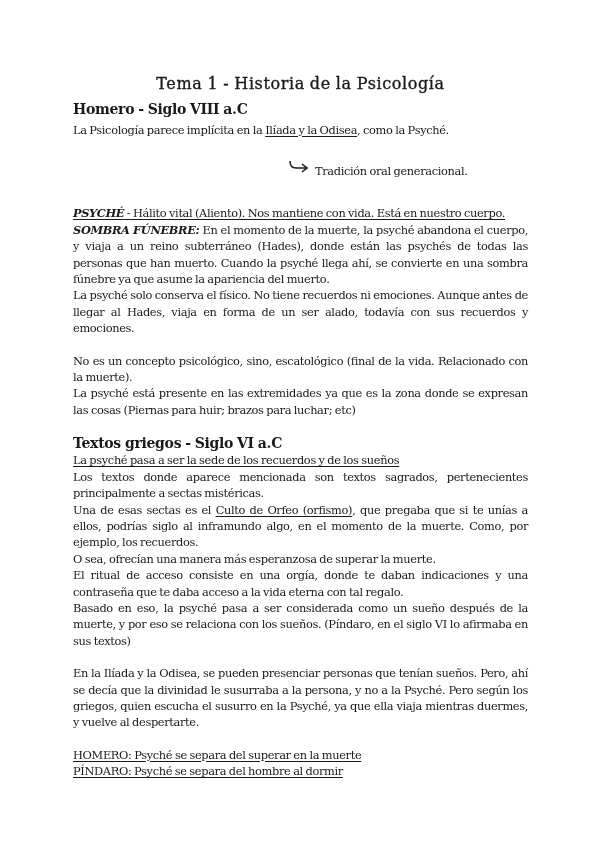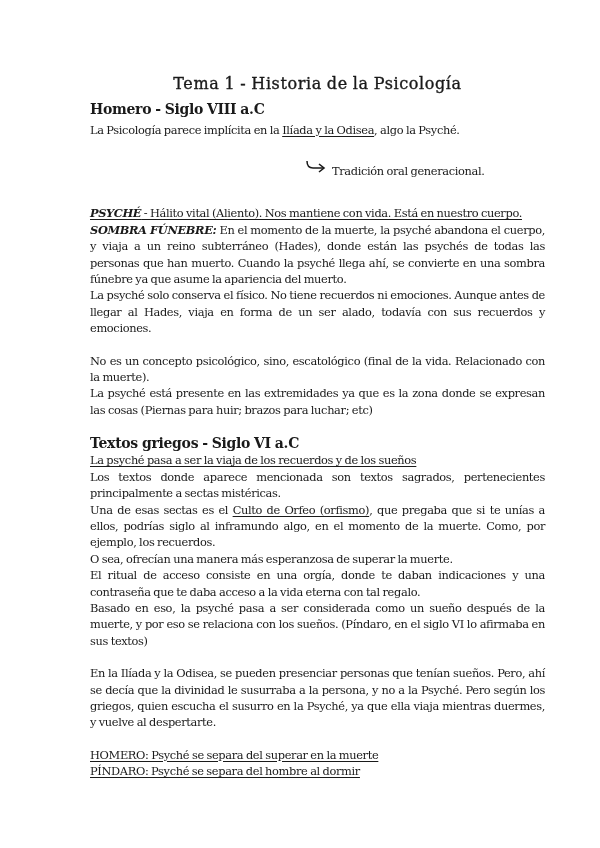--- a/index.html
+++ b/index.html
@@ -10,21 +10,21 @@
     body {
       width: 600px;
       height: 848px;
       position: relative;
       overflow: hidden;
       font-family: "DejaVu Serif", "Liberation Serif", serif;
       color: #1a1a1a;
     }
     .page {
       position: absolute;
-      left: 90px;
+      left: 73px;
       top: 74px;
       width: 455px;
       font-size: 11.4px;
       line-height: 16.4px;
       letter-spacing: -0.35px;
       word-spacing: -0.6px;
     }
     .title {
       text-align: center;
       font-size: 16px;
@@ -90,21 +90,21 @@
 </head>
 <body>
 
 <div class="page">
 
   <h1 class="title">Tema 1 - Historia de la Psicología</h1>
 
   <section>
     <h2 class="section">Homero - Siglo VIII a.C</h2>
 
-    <p class="intro"><span>La Psicología parece implícita en la </span><span class="u">Ilíada y la Odisea</span><span>, algo la Psyché.</span></p>
+    <p class="intro"><span>La Psicología parece implícita en la </span><span class="u">Ilíada y la Odisea</span><span>, como la Psyché.</span></p>
 
     <div class="arrow-block">
       <div class="arrow-line">
         <span class="arrow-icon">
           <svg width="22" height="14" viewBox="0 0 22 14">
             <path d="M2 2 Q2 9 8 9 L18 9" fill="none" stroke="#1a1a1a" stroke-width="1.5"></path>
             <path d="M14 5 L19 9 L14 13" fill="none" stroke="#1a1a1a" stroke-width="1.6"></path>
           </svg>
         </span>
         <span class="txt">Tradición oral generacional.</span>
@@ -122,21 +122,21 @@
     <div class="gap-lg"></div>
 
     <p class="justify">No es un concepto psicológico, sino, escatológico (final de la vida. Relacionado con la muerte).</p>
     <p class="justify">La psyché está presente en las extremidades ya que es la zona donde se expresan las cosas (Piernas para huir; brazos para luchar; etc)</p>
   </section>
 
   <div class="gap-lg"></div>
 
   <section>
     <h2 class="section">Textos griegos - Siglo VI a.C</h2>
-    <p class="u">La psyché pasa a ser la viaja de los recuerdos y de los sueños</p>
+    <p class="u">La psyché pasa a ser la sede de los recuerdos y de los sueños</p>
 
     <p class="justify">Los textos donde aparece mencionada son textos sagrados, pertenecientes principalmente a sectas mistéricas.</p>
 
     <p class="justify"><span>Una de esas sectas es el </span><span class="u">Culto de Orfeo (orfismo)</span><span>, que pregaba que si te unías a ellos, podrías siglo al inframundo algo, en el momento de la muerte. Como, por ejemplo, los recuerdos.</span></p>
 
     <p class="justify">O sea, ofrecían una manera más esperanzosa de superar la muerte.</p>
     <p class="justify">El ritual de acceso consiste en una orgía, donde te daban indicaciones y una contraseña que te daba acceso a la vida eterna con tal regalo.</p>
     <p class="justify">Basado en eso, la psyché pasa a ser considerada como un sueño después de la muerte, y por eso se relaciona con los sueños. (Píndaro, en el siglo VI lo afirmaba en sus textos)</p>
 
     <div class="gap-lg"></div>

